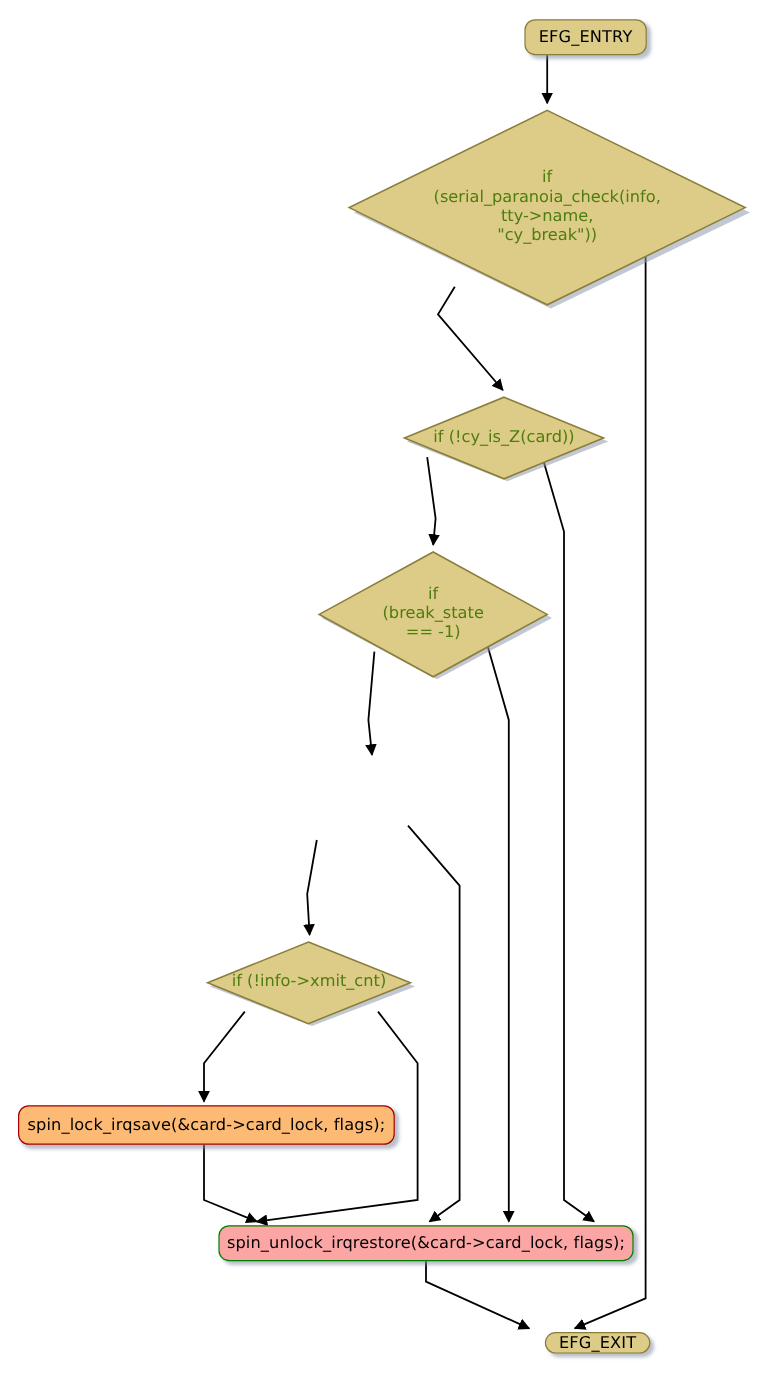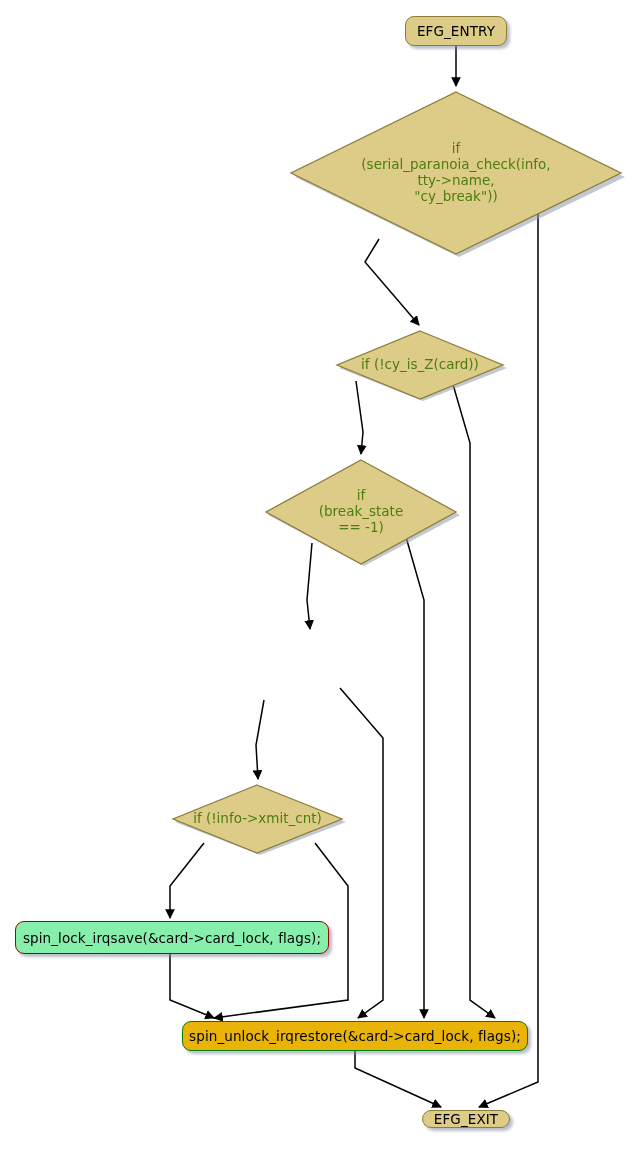--- a/index.html
+++ b/index.html
@@ -36,41 +36,42 @@
     border: 1.4px solid #8B7D3A;
     border-radius: 9px;
     display: flex;
     align-items: center;
     justify-content: center;
     color: #000000;
     font-size: 13.5px;
     letter-spacing: 0.1px;
     box-shadow: 3px 3px 3px rgba(130,140,160,0.55);
     white-space: nowrap;
+    margin-left: 32px;
   }
 
   
   .process {
     border-radius: 9px;
     display: flex;
     align-items: center;
     justify-content: center;
     color: #000000;
     font-size: 13.5px;
     letter-spacing: 0.1px;
     box-shadow: 3px 3px 3px rgba(130,140,160,0.55);
     white-space: nowrap;
   }
   .process.red {
-    background: #86efac;
+    background: #fdba74;
     border: 1.6px solid #A60000;
     text-align: right;
   }
   .process.green {
-    background: #eab308;
+    background: #fca5a5;
     border: 1.6px solid #008000;
   }
 
   
   .diamond {
     position: absolute;
   }
   .diamond svg {
     position: absolute;
     left: 0;

